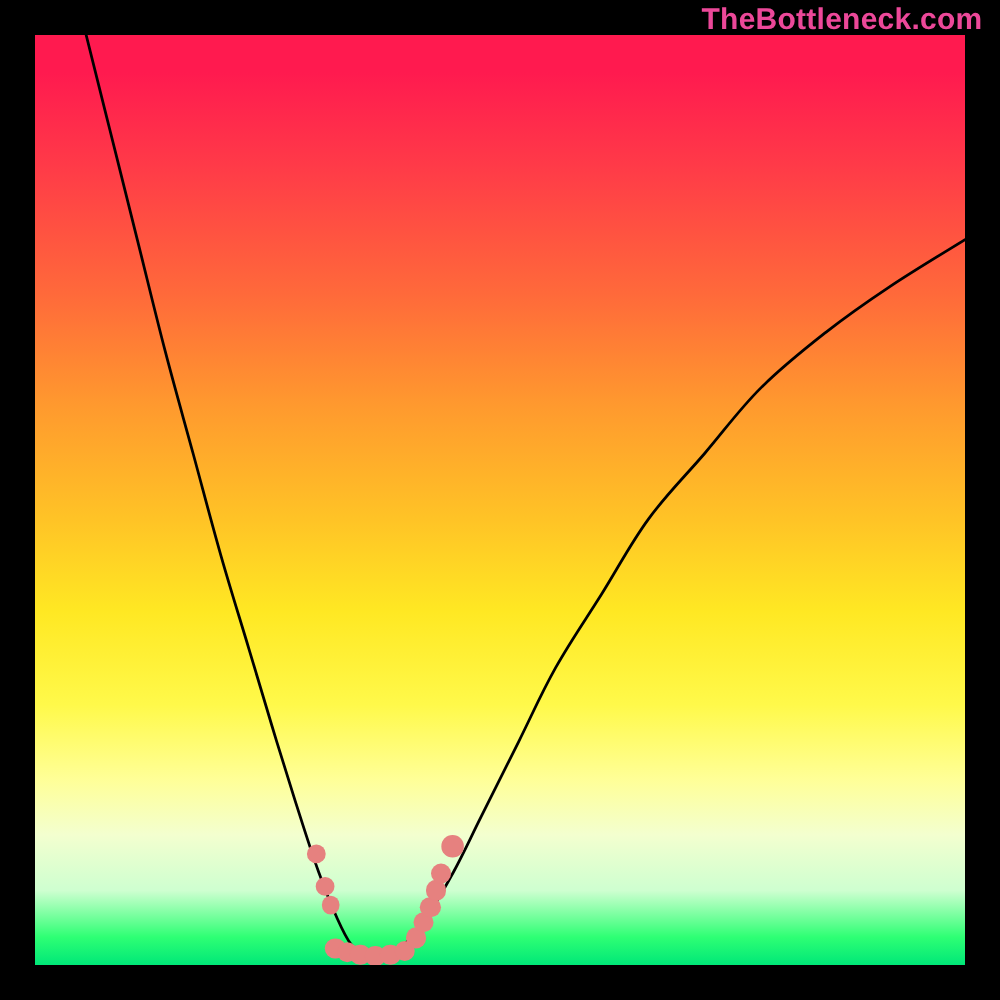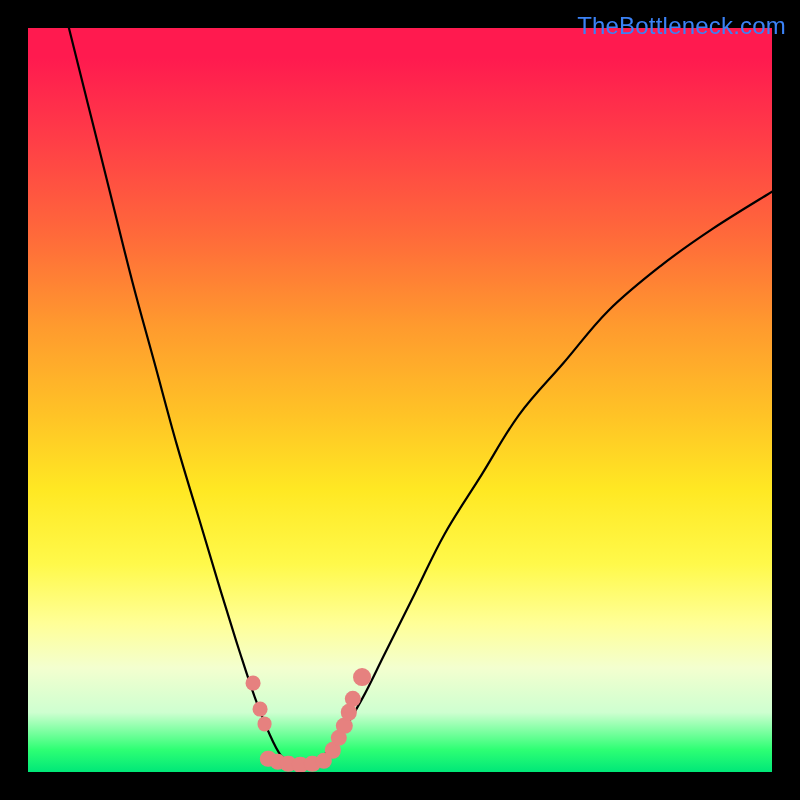--- a/index.html
+++ b/index.html
@@ -32,26 +32,26 @@
       #fff94a 72%,
       #ffff97 80%,
       #f3ffcf 86%,
       #ceffd0 92%,
       #2eff74 97%,
       #00e778 100%
     );
   }
   .watermark {
     position: absolute;
-    top: 12px;
+    top: 2px;
     right: 14px;
     font-family: Arial, Helvetica, sans-serif;
     font-size: 24px;
-    font-weight: 400;
-    color: #3b82f6;
+    font-weight: 700;
+    color: #ec4899;
     letter-spacing: 0.2px;
   }
   svg.curve {
     position: absolute;
     inset: 0;
   }
   .markers {
     position: absolute;
     inset: 0;
   }

